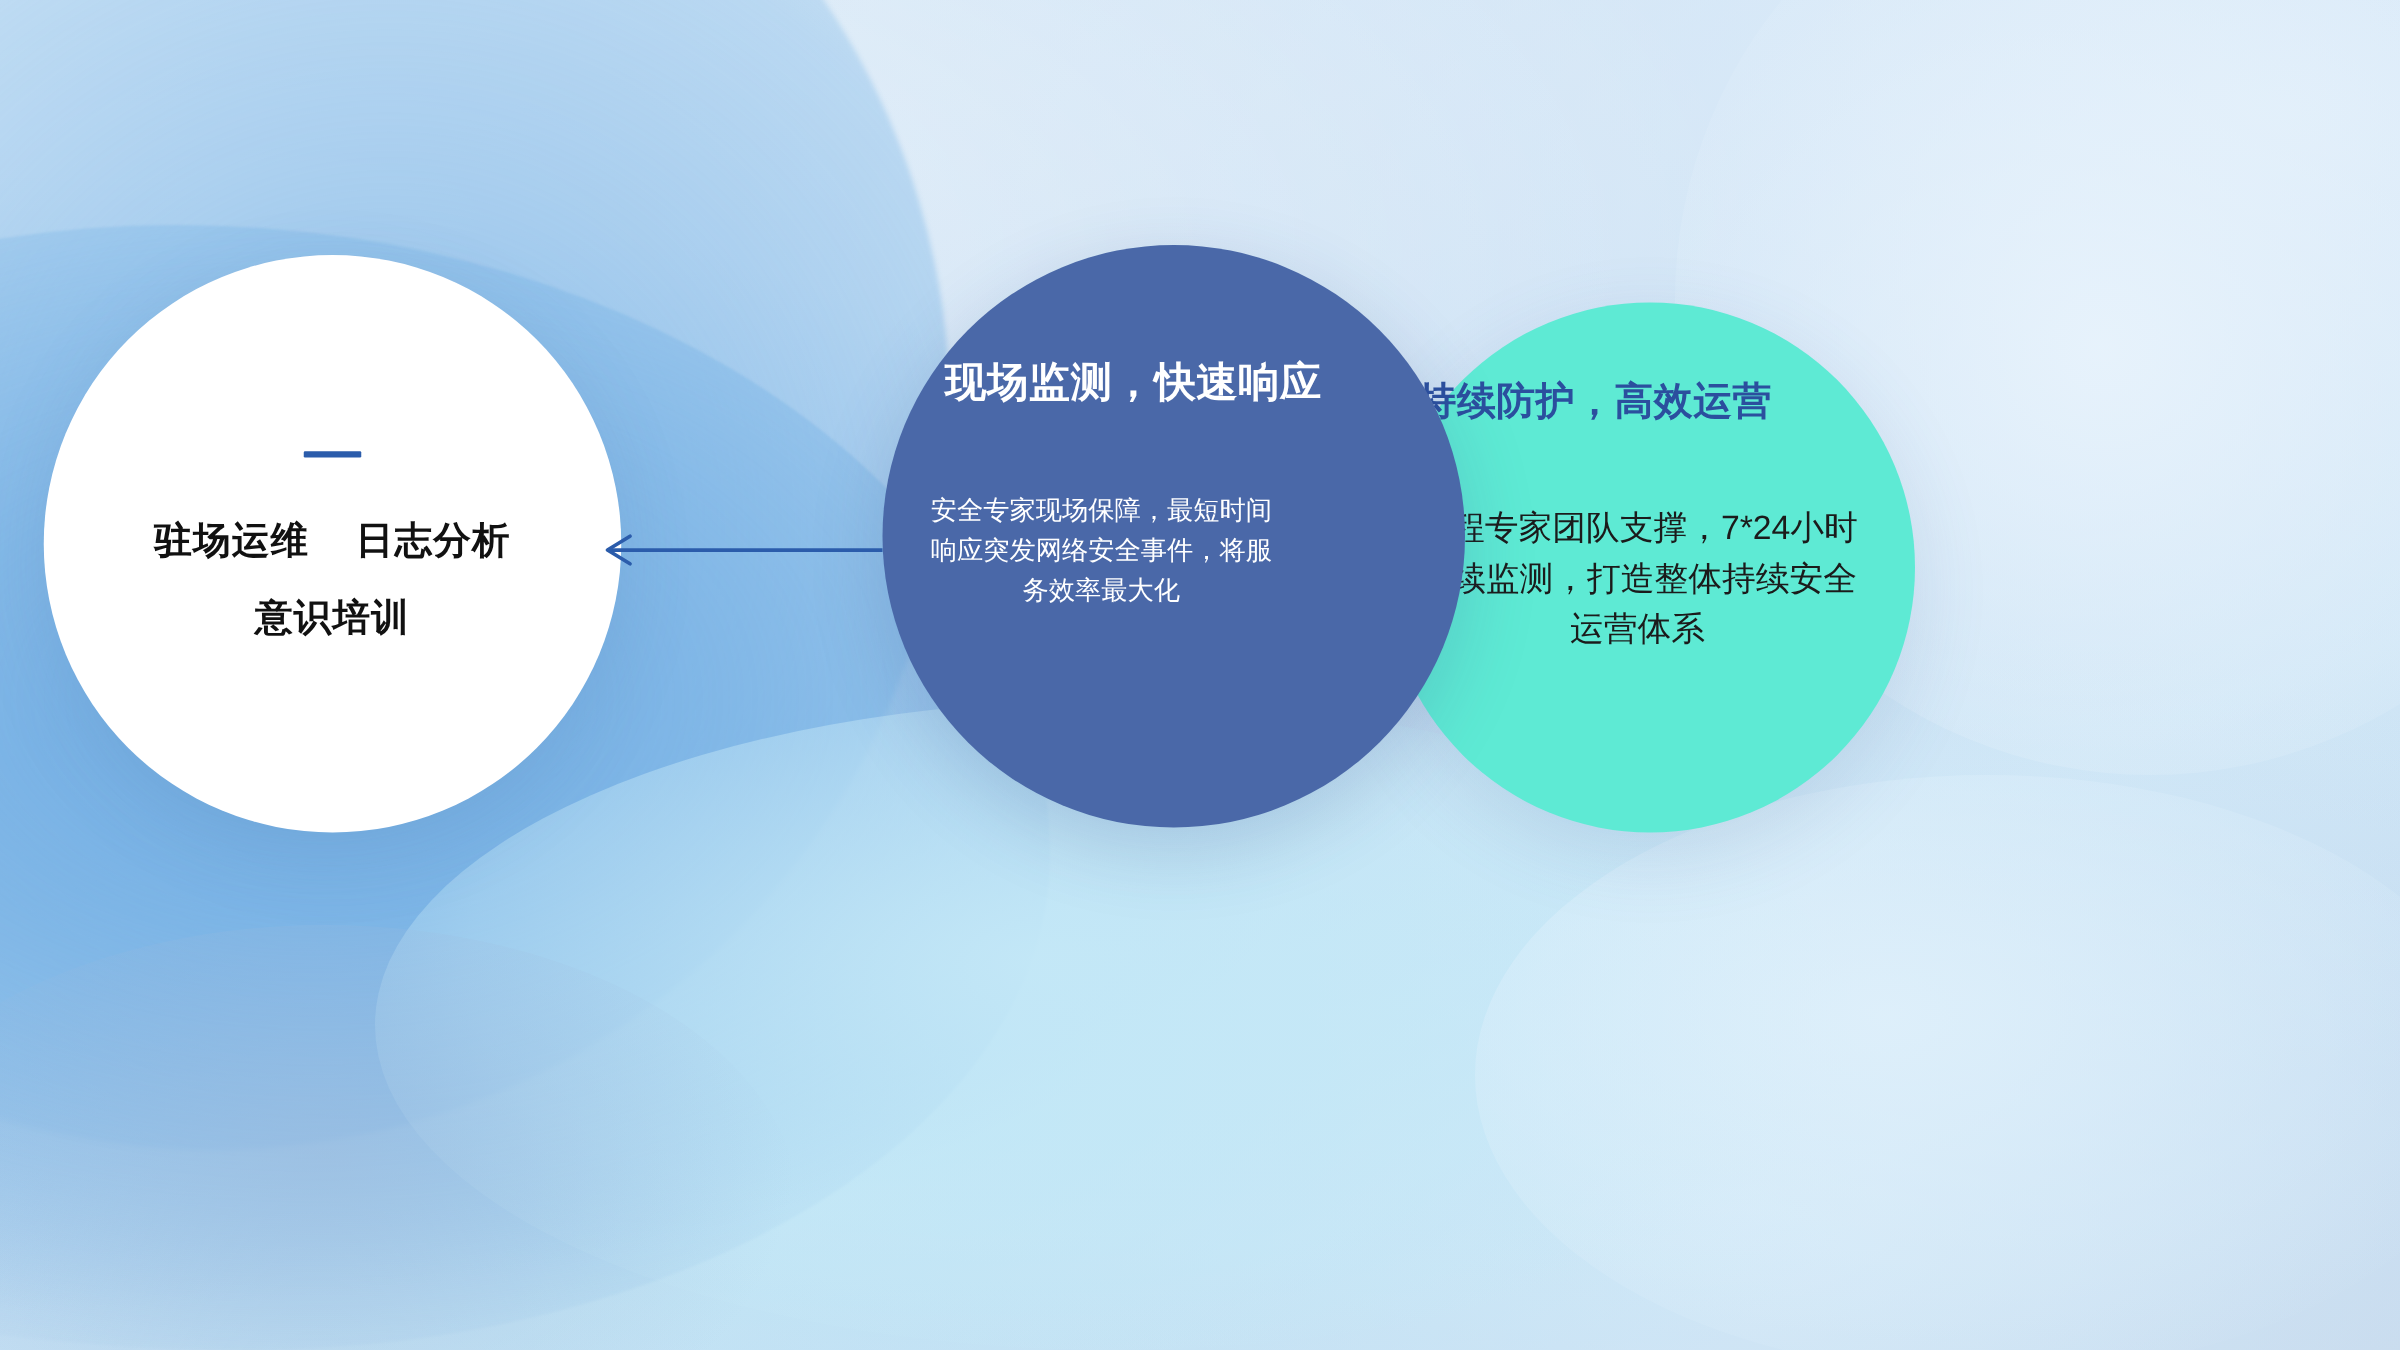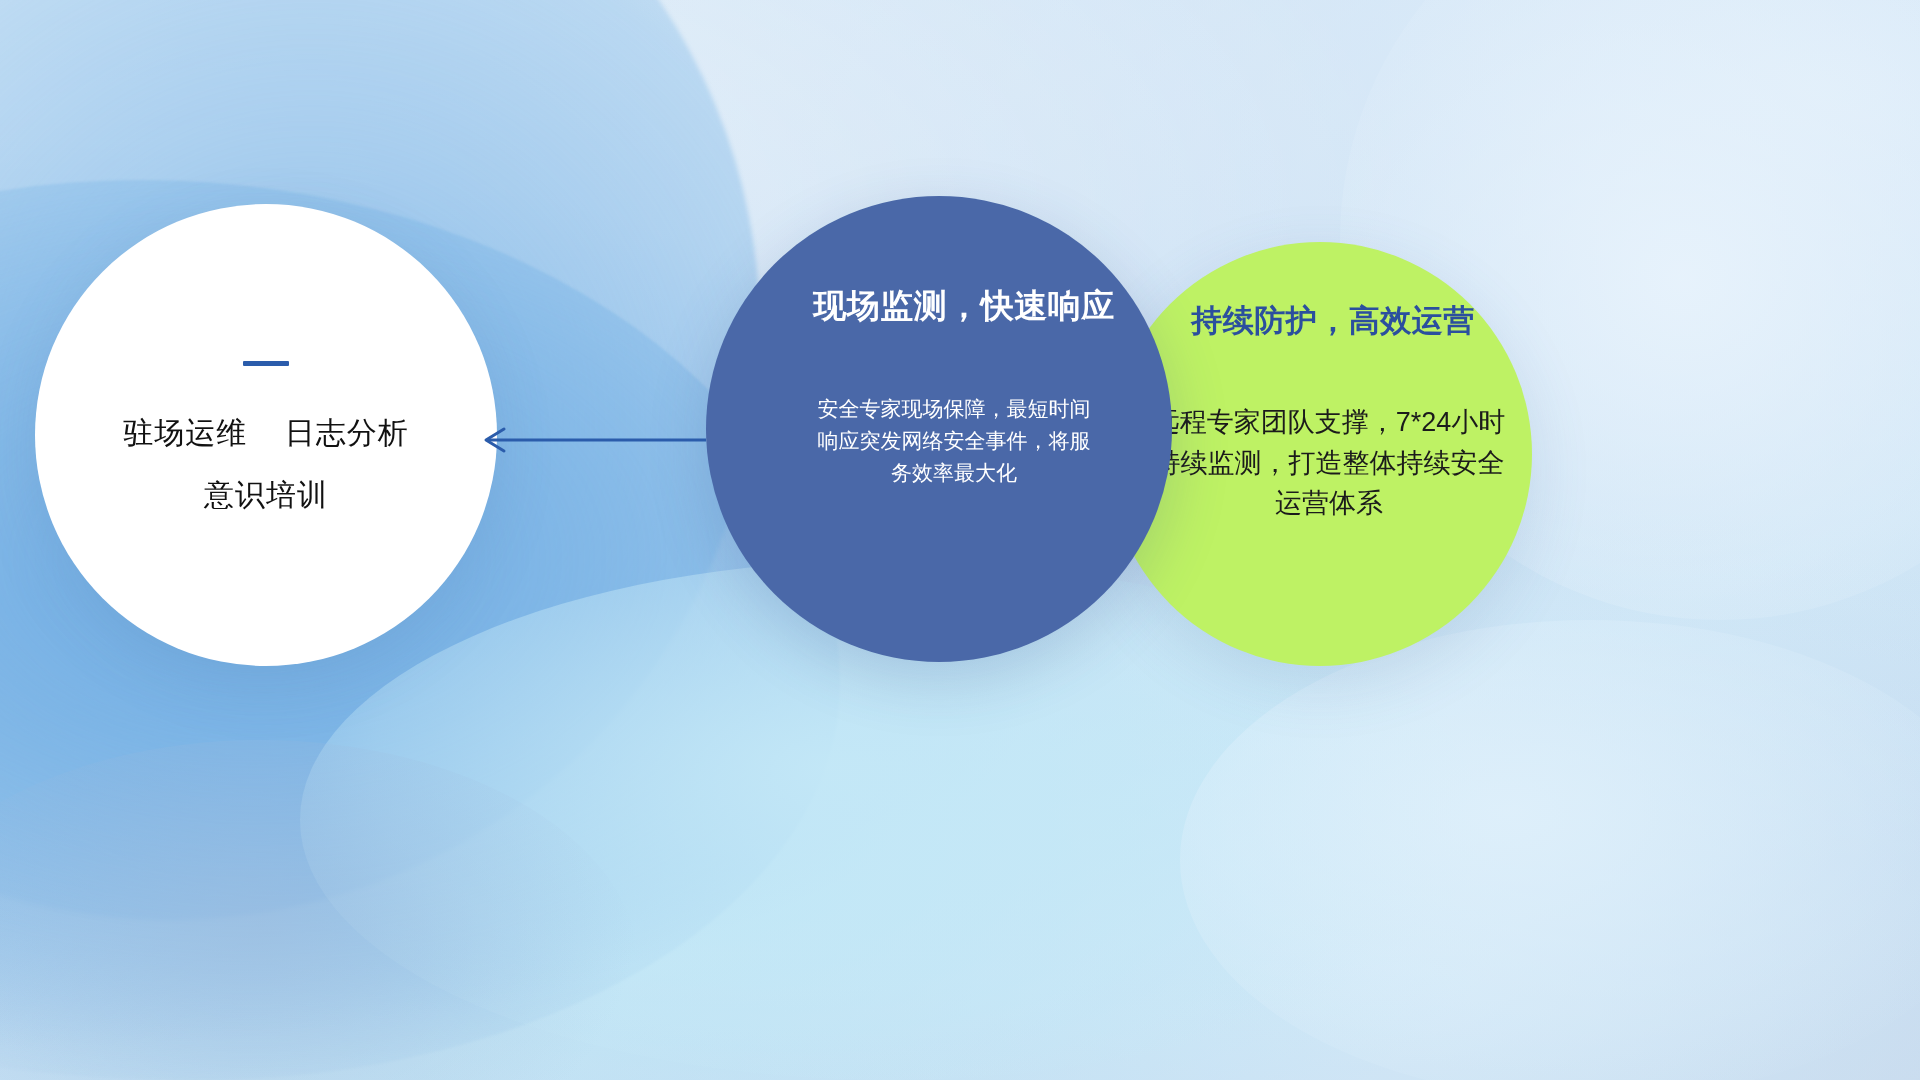--- a/index.html
+++ b/index.html
@@ -79,60 +79,58 @@
     align-items:center; justify-content:center;
   }
   #left-dash {
     width:46px; height:5px;
     background:#2b5cab;
     border-radius:1px;
     margin-bottom:52px;
   }
   .left-line {
     font-size:30px;
-    font-weight:normal;
+    font-weight:bold;
     color:#111111;
     letter-spacing:1px;
     line-height:1;
     margin-bottom:32px;
     white-space:pre;
   }
   .left-line:last-child { margin-bottom:0; }
 
   #circle-mid {
     left:706px; top:196px;
     width:466px; height:466px;
     background:#4a68a8;
     box-shadow:0 18px 60px rgba(50,80,140,0.20);
     z-index:3;
     display:flex; flex-direction:column;
-    align-items:center;
     padding-top:88px;
   }
   #mid-title {
     font-size:33px; font-weight:bold; color:#ffffff;
     letter-spacing:0.5px; white-space:nowrap;
     margin-left:50px;
   }
   #mid-body {
     margin-top:64px;
     font-size:21px; color:#ffffff;
     line-height:1.52; text-align:center;
     width:290px;
     margin-left:30px;
   }
 
   #circle-right {
     left:1108px; top:242px;
     width:424px; height:424px;
-    background:#bef264;
+    background:#5eead4;
     box-shadow:0 18px 60px rgba(80,120,170,0.16);
     z-index:2;
     display:flex; flex-direction:column;
-    align-items:center;
     padding-top:58px;
   }
   #right-title {
     font-size:31px; font-weight:bold; color:#2b4f9e;
     letter-spacing:0.5px; white-space:nowrap;
     margin-left:26px;
   }
   #right-body {
     margin-top:60px;
     font-size:27px; color:#1b1b1b;

